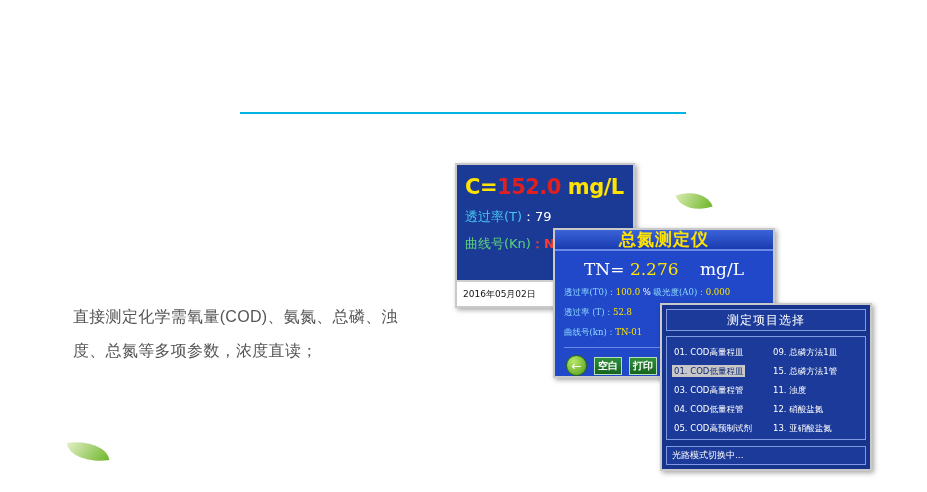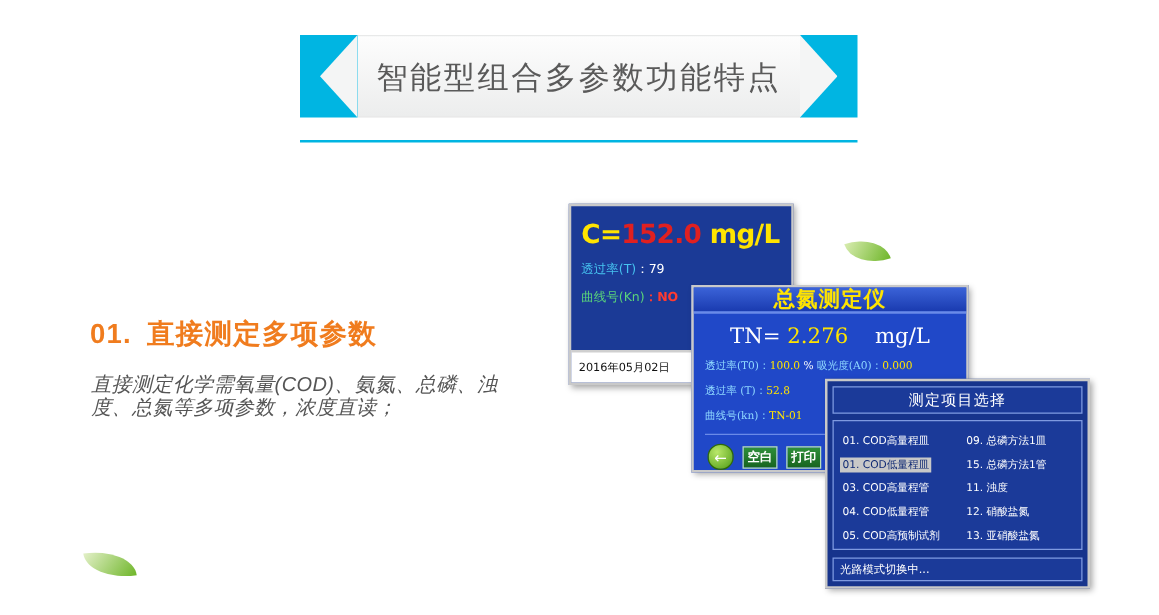--- a/index.html
+++ b/index.html
@@ -46,21 +46,21 @@
 
   
   .sec-title {
     position: absolute; left: 72px; top: 252px;
     font-size: 22px; font-weight: bold; color: #f07c1e; letter-spacing: 1px;
     white-space: nowrap;
   }
   .sec-title .num { margin-right: 12px; }
   .sec-body {
     position: absolute; left: 73px; top: 300px; width: 330px;
-    font-size: 16px; line-height: 18px; color: #555; letter-spacing: 0.3px; font-style: italic;
+    font-size: 16px; line-height: 34px; color: #555; letter-spacing: 0.3px;
   }
   .sec-en {
     position: absolute; left: 73px; top: 375px; width: 345px;
     font-size: 10.5px; line-height: 13px; color: #dcdcdc; letter-spacing: 0.6px;
   }
 
   
   .leaf { position: absolute; background: linear-gradient(135deg,#a7d04a,#5fae22); }
   .leaf-1 {
     left: 678px; top: 190px; width: 32px; height: 22px;
@@ -88,21 +88,21 @@
   
   #cod-window { left: 455px; top: 163px; width: 180px; height: 145px; background: #1b3a96; }
   #cod-window .win-title {
     background: linear-gradient(#26409c,#16307f); color: #ffffff; border-bottom: 2px solid #dfe0e0;
   }
   .cod-body { padding: 10px 8px 0 8px; }
   .cod-big { font-size: 21px; font-weight: bold; white-space: nowrap; letter-spacing: -0.5px; }
   .cod-big .c-lab { color: #ffe400; }
   .cod-big .c-val { color: #e02020; }
   .cod-big .c-unit { color: #ffe400; }
-  .cod-row { font-size: 10px; margin-top: 9px; white-space: nowrap; }
+  .cod-row { font-size: 13px; margin-top: 9px; white-space: nowrap; }
   .cod-row .k { color: #46c3f0; }
   .cod-row .k2 { color: #5ad47a; }
   .cod-row .v { color: #ffffff; }
   .cod-row .vr { color: #ff3b30; font-weight: bold; }
   .cod-foot {
     position: absolute; left: 0; right: 0; bottom: 0; height: 26px;
     background: #ffffff; border-top: 2px solid #cfcfcf;
     display: flex; align-items: center; padding-left: 6px;
     font-size: 9px; color: #111; white-space: nowrap;
   }
@@ -169,32 +169,22 @@
     background: #1b3a99; border: 1px solid #7f9ae0;
     display: flex; align-items: center; padding-left: 5px;
     color: #ffffff; font-size: 9px; white-space: nowrap;
   }
 </style>
 </head>
 <body>
 
 <div id="root">
 
-  <div class="banner-wrap">
-    <div class="chev chev-left"></div>
-    <div class="banner-mid">
-      <div class="banner-title">智能型组合多参数功能特点</div>
-    </div>
-    <div class="chev chev-right"></div>
-  </div>
   <div class="banner-rule"></div>
 
-  <div class="sec-title">
-    <span class="num">01.</span><span>直接测定多项参数</span>
-  </div>
   <div class="sec-body">直接测定化学需氧量(COD)、氨氮、总磷、浊度、总氮等多项参数，浓度直读；</div>
 
   <div class="leaf leaf-1"></div>
   <div class="leaf leaf-2"></div>
 
   <div class="win" id="cod-window">
     <div class="cod-body">
       <div class="cod-big">
         <span class="c-lab">C=</span><span class="c-val">152.0</span>
         <span class="c-unit">mg/L</span>

